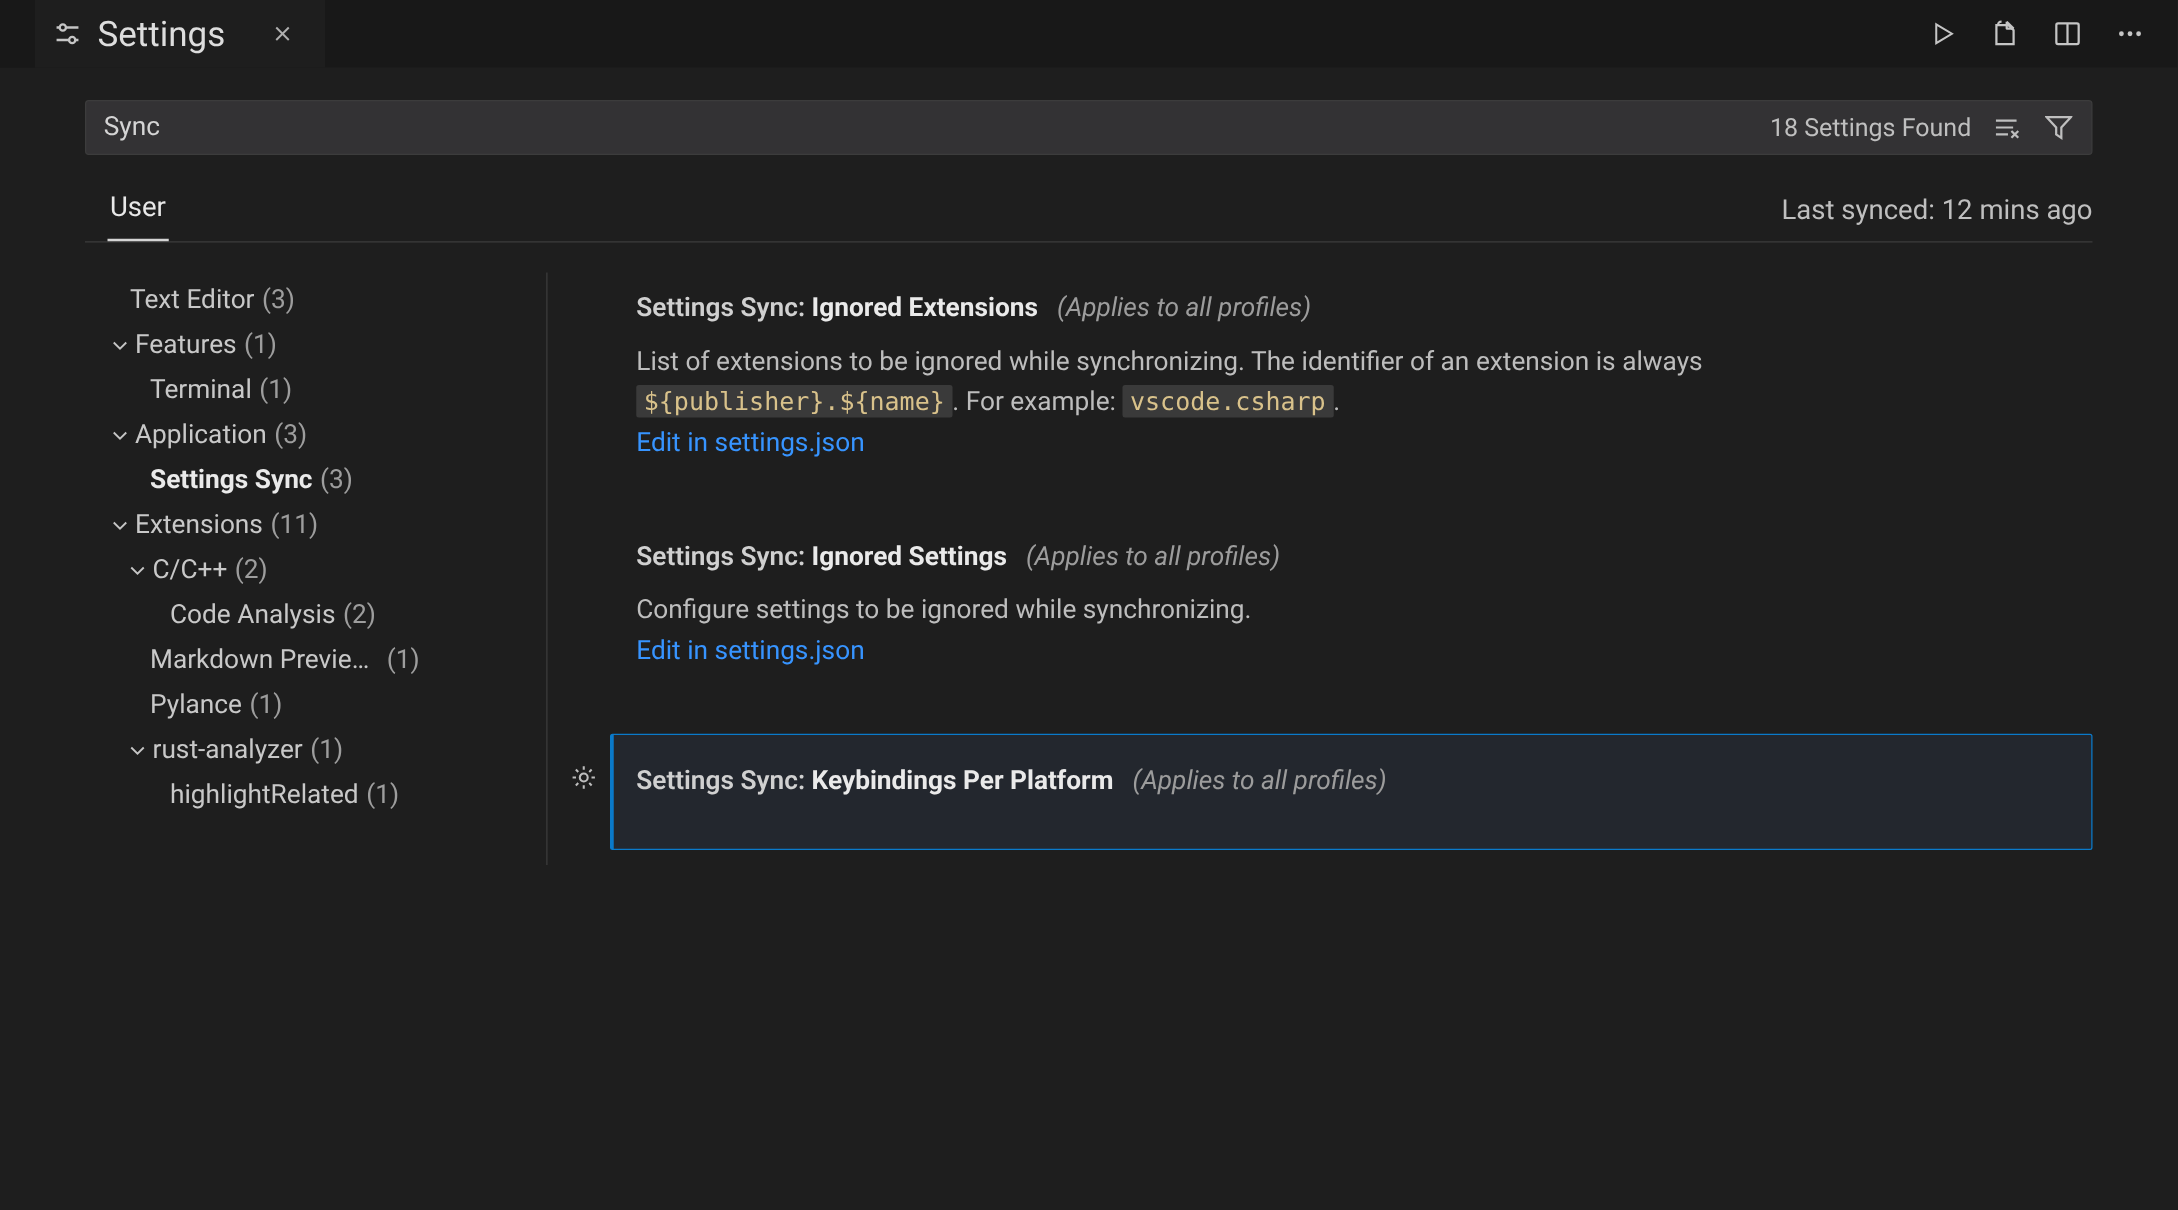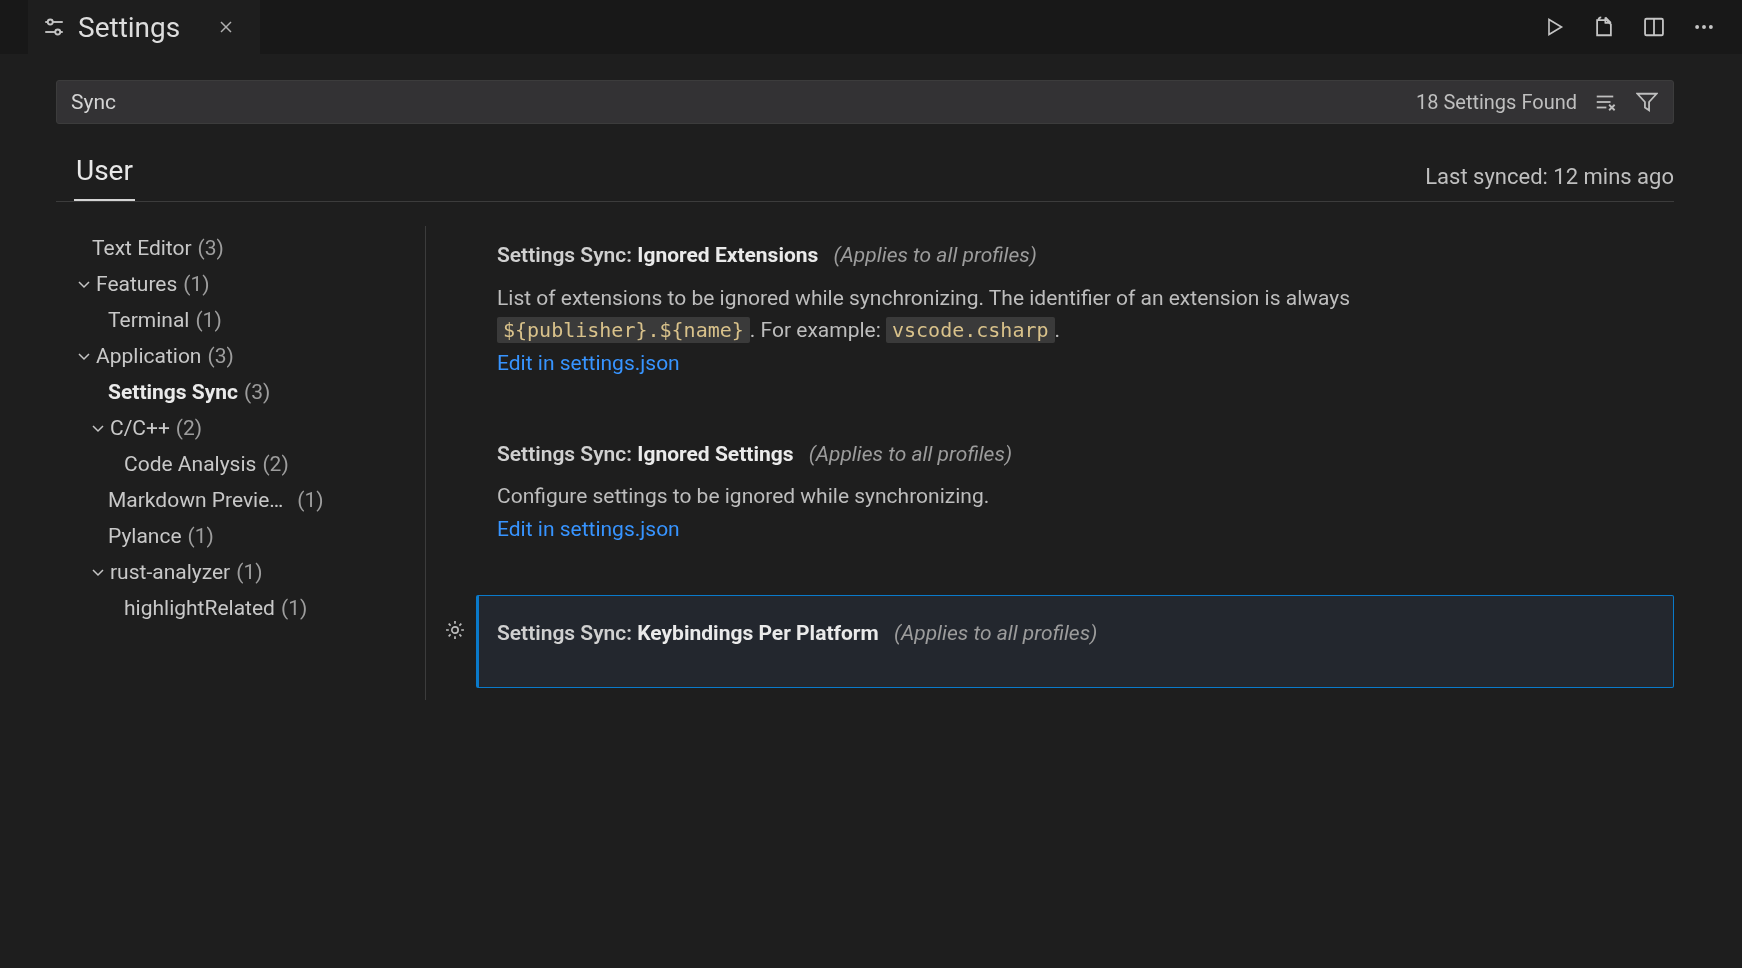--- a/index.html
+++ b/index.html
@@ -41,21 +41,21 @@
     color: #c5c5c5;
   }
   .icon-btn {
     display:inline-flex; align-items:center; justify-content:center;
     width:28px; height:28px; cursor:pointer;
   }
 
   
   .content {
     display:flex; flex-direction:column;
-    padding: 0 28px 0 16px;
+    padding: 0 28px 0 28px;
     justify-content: flex-end;
   }
 
   
   .search-wrap {
     margin: 26px 40px 0 40px;
     display:flex;
     align-items:center;
     background:#333234;
     border:1px solid #3c3c3c;
@@ -82,21 +82,21 @@
 
   
   .scope-row {
     display:flex;
     align-items:flex-end;
     justify-content:space-between;
     margin: 22px 40px 0 40px;
     border-bottom:1px solid #3c3c3c;
   }
   .scope-tab {
-    font-size:28px;
+    font-size:22px;
     color:#e8e8e8;
     padding: 8px 2px 12px 2px;
     margin-left:18px;
     border-bottom:2px solid #d4d4d4;
   }
   .scope-status {
     color:#bfbfbf;
     font-size:22px;
     padding-bottom:12px;
   }
@@ -302,20 +302,29 @@
                 <polyline points="3,6 8,11 13,6"></polyline>
               </svg>
           </span>
           <span class="toc-label">Application</span>
           <span class="count">(3)</span>
         </li>
         <li class="toc-row indent-2 bold">
           <span class="toc-label">Settings Sync</span>
           <span class="count">(3)</span>
         </li>
+        <li class="toc-row indent-1">
+          <span class="chev">
+            <svg width="16" height="16" viewBox="0 0 16 16" fill="none" stroke="currentColor" stroke-width="1.5">
+                <polyline points="3,6 8,11 13,6"></polyline>
+              </svg>
+          </span>
+          <span class="toc-label">Extensions</span>
+          <span class="count">(11)</span>
+        </li>
         <li class="toc-row indent-3">
           <span class="chev">
             <svg width="16" height="16" viewBox="0 0 16 16" fill="none" stroke="currentColor" stroke-width="1.5">
                 <polyline points="3,6 8,11 13,6"></polyline>
               </svg>
           </span>
           <span class="toc-label">C/C++</span>
           <span class="count">(2)</span>
         </li>
         <li class="toc-row indent-4">

